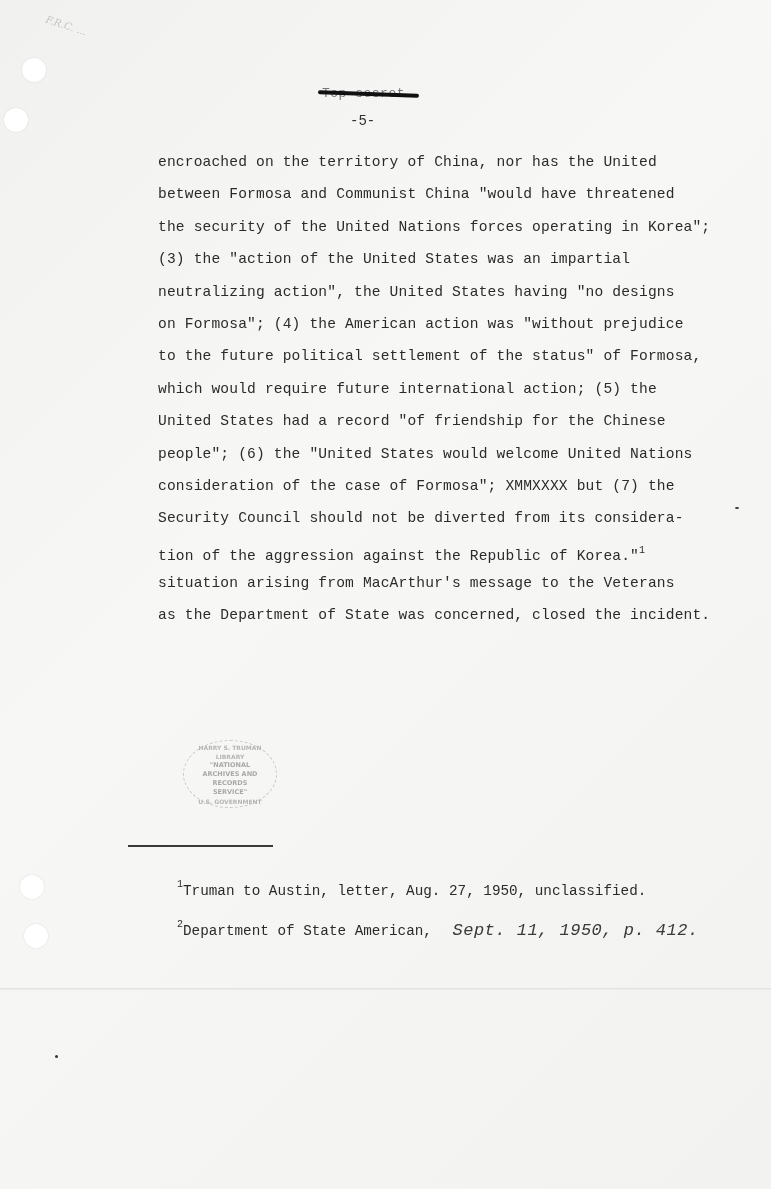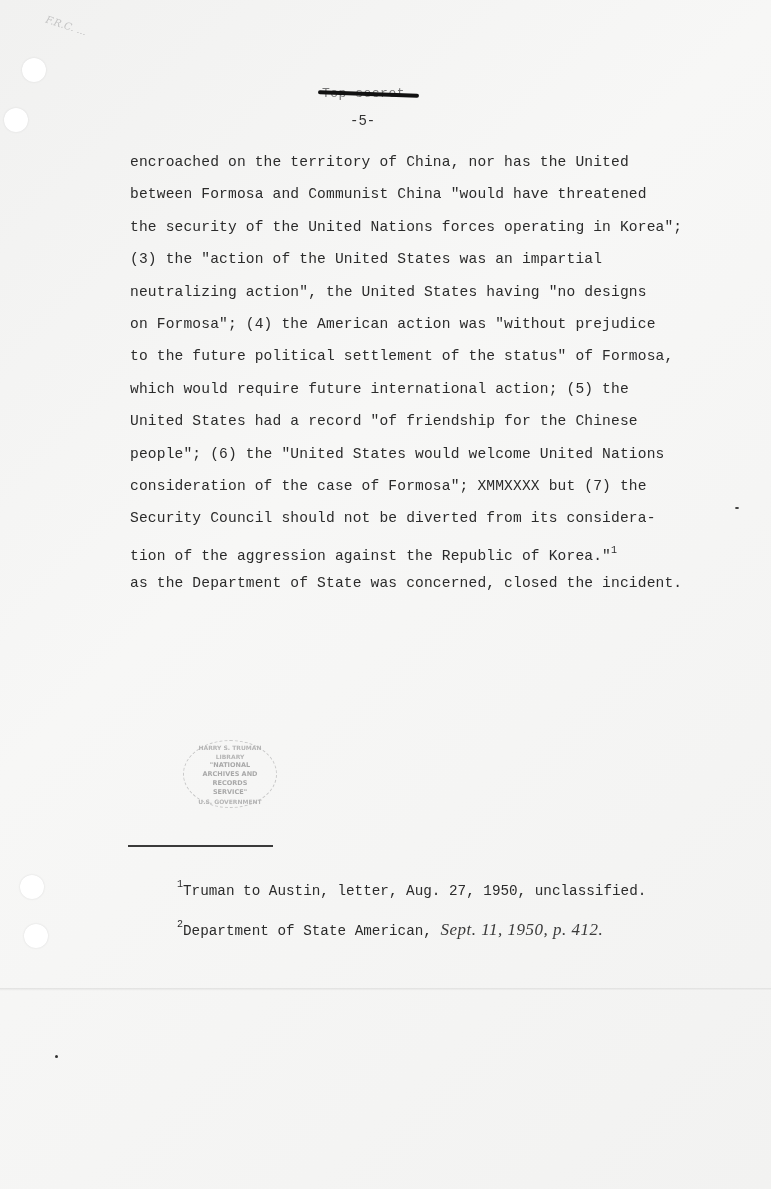--- a/index.html
+++ b/index.html
@@ -34,42 +34,43 @@
       background: #111; border-radius: 3px; transform: rotate(2deg);
     }
     .page-num {
       position: absolute; left: 350px; top: 113px; font-size: 14px; color: #333;
     }
     .body-text {
       position: absolute; left: 130px; top: 146px; width: 620px;
     }
     .line {
       height: 32.4px; line-height: 32.4px; font-size: 14.6px; white-space: pre;
-      letter-spacing: 0.15px; color: #2b2b2b;
+      letter-spacing: 0.15px; color: #2b2b2b; margin-left: 28px;
     }
     .fn-sup { font-size: 10px; vertical-align: 7px; }
     .stamp {
       position: absolute; left: 183px; top: 740px; width: 92px; height: 66px;
       border-radius: 50%; border: 1px dashed #c8c8c8; color: #a9a9a9;
       font-family: "DejaVu Sans", sans-serif; font-size: 6.5px; font-weight: bold;
       text-align: center; display: flex; flex-direction: column; justify-content: center;
       line-height: 9px;
     }
     .stamp .ring { font-size: 6px; color: #b5b5b5; }
     .footnote-rule {
       position: absolute; left: 128px; top: 845px; width: 145px; height: 2px;
       background: #3a3a3a;
     }
     .footnotes { position: absolute; left: 177px; top: 865px; width: 560px; }
     .fn { height: 40px; line-height: 40px; font-size: 14.3px; white-space: pre; color: #2b2b2b; }
     .fn .sup { font-size: 10px; vertical-align: 8px; }
     .u { }
     .hand {
-      font-family: Liberation Serif, serif; font-style: italic; font-size: 17px; color: #3a3a3a;
+      font-family: Liberation Mono, monospace; font-style: italic; font-size: 17px; color: #3a3a3a;
       letter-spacing: 0.5px;
+      margin-left: 12px;
     }
     .dot { position: absolute; width: 3px; height: 3px; background: #333; border-radius: 50%; }
   </style>
 </head>
 <body>
 
 <div class="paper">
   <div class="hole" style="left:22px; top:58px;"></div>
   <div class="hole" style="left:4px; top:108px;"></div>
   <div class="hole" style="left:20px; top:875px;"></div>
@@ -91,20 +92,21 @@
     <div class="line">(3) the "action of the United States was an impartial</div>
     <div class="line">neutralizing action", the United States having "no designs</div>
     <div class="line">on Formosa"; (4) the American action was "without prejudice</div>
     <div class="line">to the future political settlement of the status" of Formosa,</div>
     <div class="line">which would require future international action; (5) the</div>
     <div class="line">United States had a record "of friendship for the Chinese</div>
     <div class="line">people"; (6) the "United States would welcome United Nations</div>
     <div class="line">consideration of the case of Formosa"; XMMXXXX but (7) the</div>
     <div class="line">Security Council should not be diverted from its considera-</div>
     <div class="line"><span>tion of the aggression against the Republic of Korea."</span><span class="fn-sup">1</span></div>
+    <div class="line">situation arising from MacArthur's message to the Veterans</div>
     <div class="line">as the Department of State was concerned, closed the incident.</div>
   </div>
 
   <div class="stamp">
     <div class="ring">HARRY S. TRUMAN LIBRARY</div>
     <div>"NATIONAL</div>
     <div>ARCHIVES AND</div>
     <div>RECORDS</div>
     <div>SERVICE"</div>
     <div class="ring">U.S. GOVERNMENT</div>

